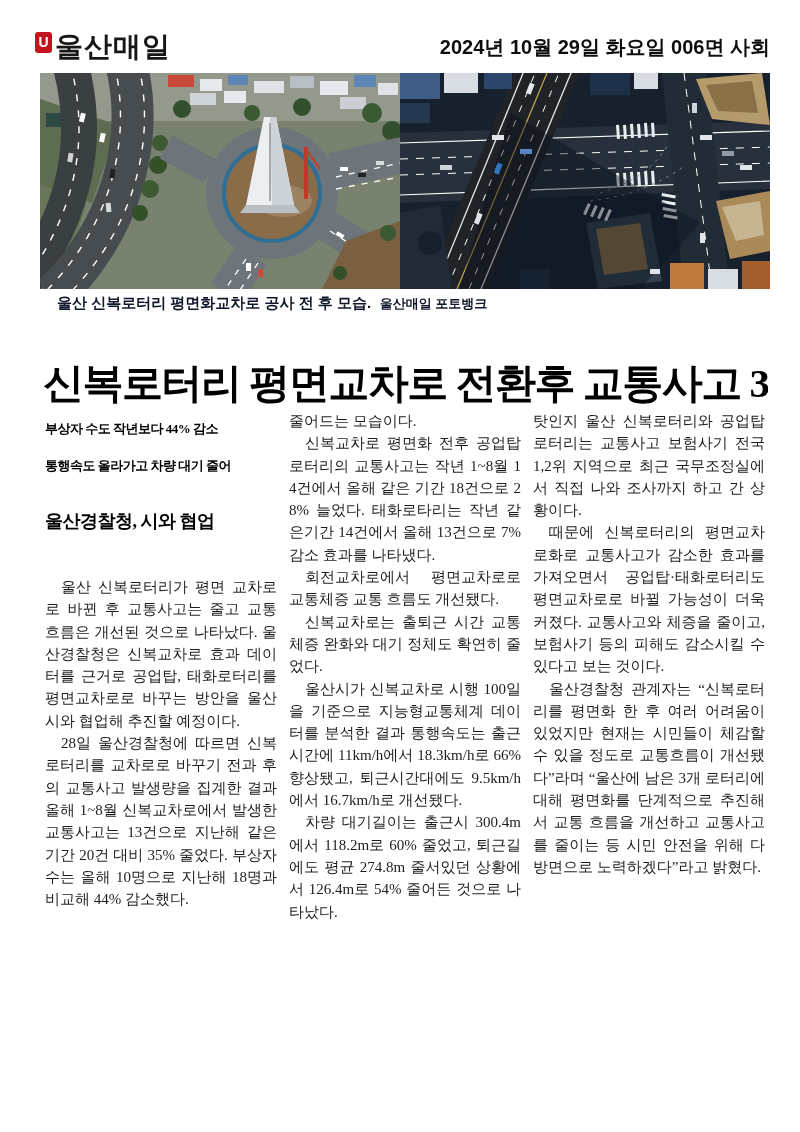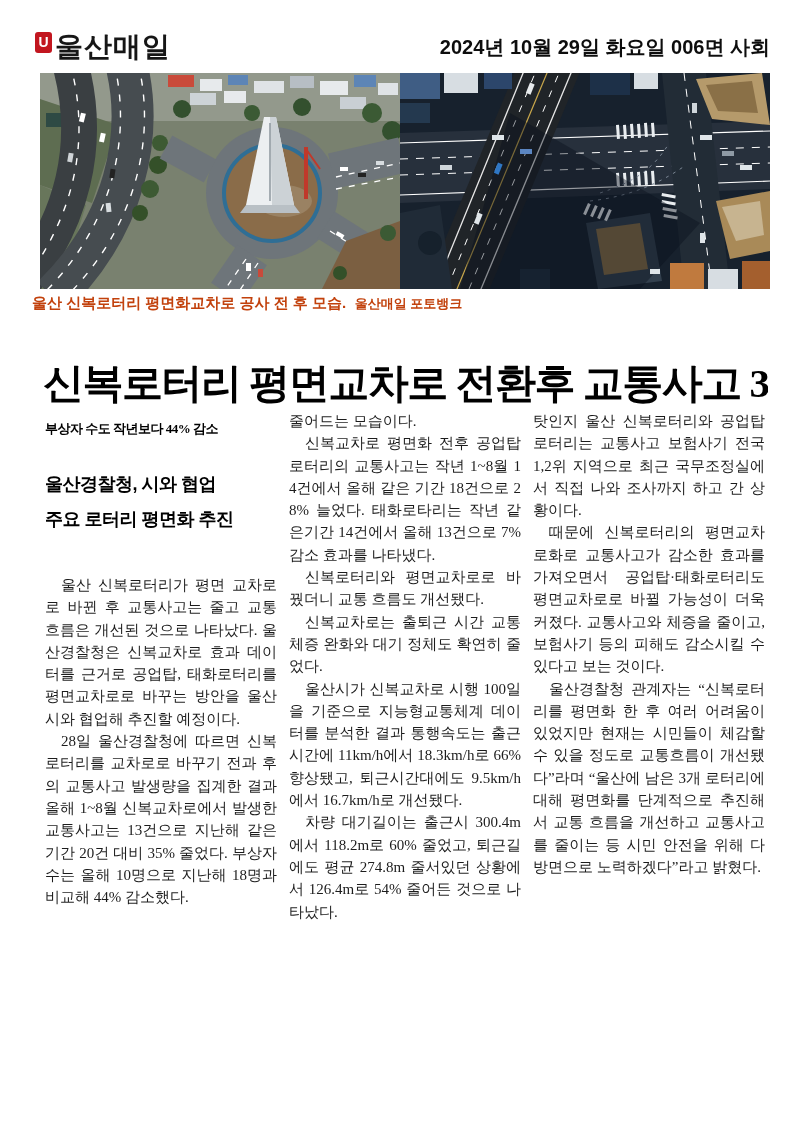--- a/index.html
+++ b/index.html
@@ -17,37 +17,37 @@
              font-size:28px;letter-spacing:1px;color:#161616;line-height:32px;text-align:center;}
   .date-line{font-family:"Liberation Sans","DejaVu Sans",sans-serif;font-weight:700;
              font-size:20px;color:#0d0d0d;}
 
   
   .photos{position:absolute;left:40px;top:73px;width:730px;height:216px;display:flex;overflow:hidden;}
   .photo{height:216px;overflow:hidden;}
   .photo svg{display:block;width:100%;height:100%;}
   .photo-before{width:360px;}
   .photo-after{width:370px;}
-  .photo-caption{position:absolute;left:32px;top:294px;width:730px;
-                 font-family:"Liberation Sans","DejaVu Sans",sans-serif;color:#c2410c;}
+  .photo-caption{position:absolute;left:57px;top:294px;width:730px;
+                 font-family:"Liberation Sans","DejaVu Sans",sans-serif;color:#0f172a;}
   .caption-main{font-size:15px;font-weight:700;}
   .caption-credit{font-size:13px;font-weight:700;margin-left:4px;}
 
   
   .headline{position:absolute;left:43px;top:326px;width:725px;height:60px;
             font-size:41px;font-weight:700;letter-spacing:-1.5px;white-space:nowrap;
             color:#000;line-height:60px;overflow:hidden;}
 
   
   .columns{position:absolute;left:45px;top:410px;width:720px;height:534px;
            display:flex;gap:12px;overflow:hidden;}
   .col{width:232px;height:534px;overflow:hidden;}
   .subhead-serif{font-size:13px;font-weight:700;line-height:37px;color:#000;
                  letter-spacing:-0.5px;word-break:keep-all;}
-  .subhead-gothic{font-family:Liberation Sans, sans-serif;
+  .subhead-gothic{font-family:Liberation Serif, serif;
                   font-size:18px;font-weight:700;line-height:35px;color:#000;
                   margin-top:20px;letter-spacing:-0.5px;}
   .body-block{margin-top:37px;}
   .col .body-p{margin:0;font-size:15px;line-height:22.3px;text-align:justify;
                word-break:break-all;color:#1c1c1c;}
   .body-p.indent{text-indent:16px;}
 </style>
 </head>
 <body>
 
@@ -229,35 +229,35 @@
     <span class="caption-main">울산 신복로터리 평면화교차로 공사 전 후 모습.</span>
     <span class="caption-credit">울산매일 포토뱅크</span>
   </div>
 
   <h1 class="headline">신복로터리 평면교차로 전환후 교통사고 35%↓</h1>
 
   <div class="columns">
     <div class="col">
       <div class="subhead-serif">
         <div>부상자 수도 작년보다 44% 감소</div>
+        <div>통행속도 올라가고 차량 대기 줄어</div>
       </div>
       <div class="subhead-gothic">
         <div>울산경찰청, 시와 협업</div>
-        <div>주요 로터리 평면화 추진</div>
       </div>
       <div class="body-block">
           <p class="body-p indent">울산 신복로터리가 평면 교차로로 바뀐 후 교통사고는 줄고 교통 흐름은 개선된 것으로 나타났다. 울산경찰청은 신복교차로 효과 데이터를 근거로 공업탑, 태화로터리를 평면교차로로 바꾸는 방안을 울산시와 협업해 추진할 예정이다.</p>
           <p class="body-p indent">28일 울산경찰청에 따르면 신복로터리를 교차로로 바꾸기 전과 후의 교통사고 발생량을 집계한 결과 올해 1~8월 신복교차로에서 발생한 교통사고는 13건으로 지난해 같은 기간 20건 대비 35% 줄었다. 부상자 수는 올해 10명으로 지난해 18명과 비교해 44% 감소했다.</p>
         </div>
     </div>
     <div class="col">
       <div>
           <p class="body-p">줄어드는 모습이다.</p>
           <p class="body-p indent">신복교차로 평면화 전후 공업탑 로터리의 교통사고는 작년 1~8월 14건에서 올해 같은 기간 18건으로 28% 늘었다. 태화로타리는 작년 같은기간 14건에서 올해 13건으로 7% 감소 효과를 나타냈다.</p>
-          <p class="body-p indent">신복로터리와 평면교차로로 바꿨더니 교통 흐름도 개선됐다.</p>
+          <p class="body-p indent">회전교차로에서 평면교차로로 교통체증 교통 흐름도 개선됐다.</p>
           <p class="body-p indent">신복교차로는 출퇴근 시간 교통체증 완화와 대기 정체도 확연히 줄었다.</p>
           <p class="body-p indent">울산시가 신복교차로 시행 100일을 기준으로 지능형교통체계 데이터를 분석한 결과 통행속도는 출근시간에 11km/h에서 18.3km/h로 66% 향상됐고, 퇴근시간대에도 9.5km/h에서 16.7km/h로 개선됐다.</p>
           <p class="body-p indent">차량 대기길이는 출근시 300.4m에서 118.2m로 60% 줄었고, 퇴근길에도 평균 274.8m 줄서있던 상황에서 126.4m로 54% 줄어든 것으로 나타났다.</p>
         </div>
     </div>
     <div class="col">
       <div>
           <p class="body-p">탓인지 울산 신복로터리와 공업탑로터리는 교통사고 보험사기 전국 1,2위 지역으로 최근 국무조정실에서 직접 나와 조사까지 하고 간 상황이다.</p>
           <p class="body-p indent">때문에 신복로터리의 평면교차로화로 교통사고가 감소한 효과를 가져오면서 공업탑·태화로터리도 평면교차로로 바뀔 가능성이 더욱 커졌다. 교통사고와 체증을 줄이고, 보험사기 등의 피해도 감소시킬 수 있다고 보는 것이다.</p>
           <p class="body-p indent">울산경찰청 관계자는 “신복로터리를 평면화 한 후 여러 어려움이 있었지만 현재는 시민들이 체감할 수 있을 정도로 교통흐름이 개선됐다”라며 “울산에 남은 3개 로터리에 대해 평면화를 단계적으로 추진해서 교통 흐름을 개선하고 교통사고를 줄이는 등 시민 안전을 위해 다방면으로 노력하겠다”라고 밝혔다.</p>

